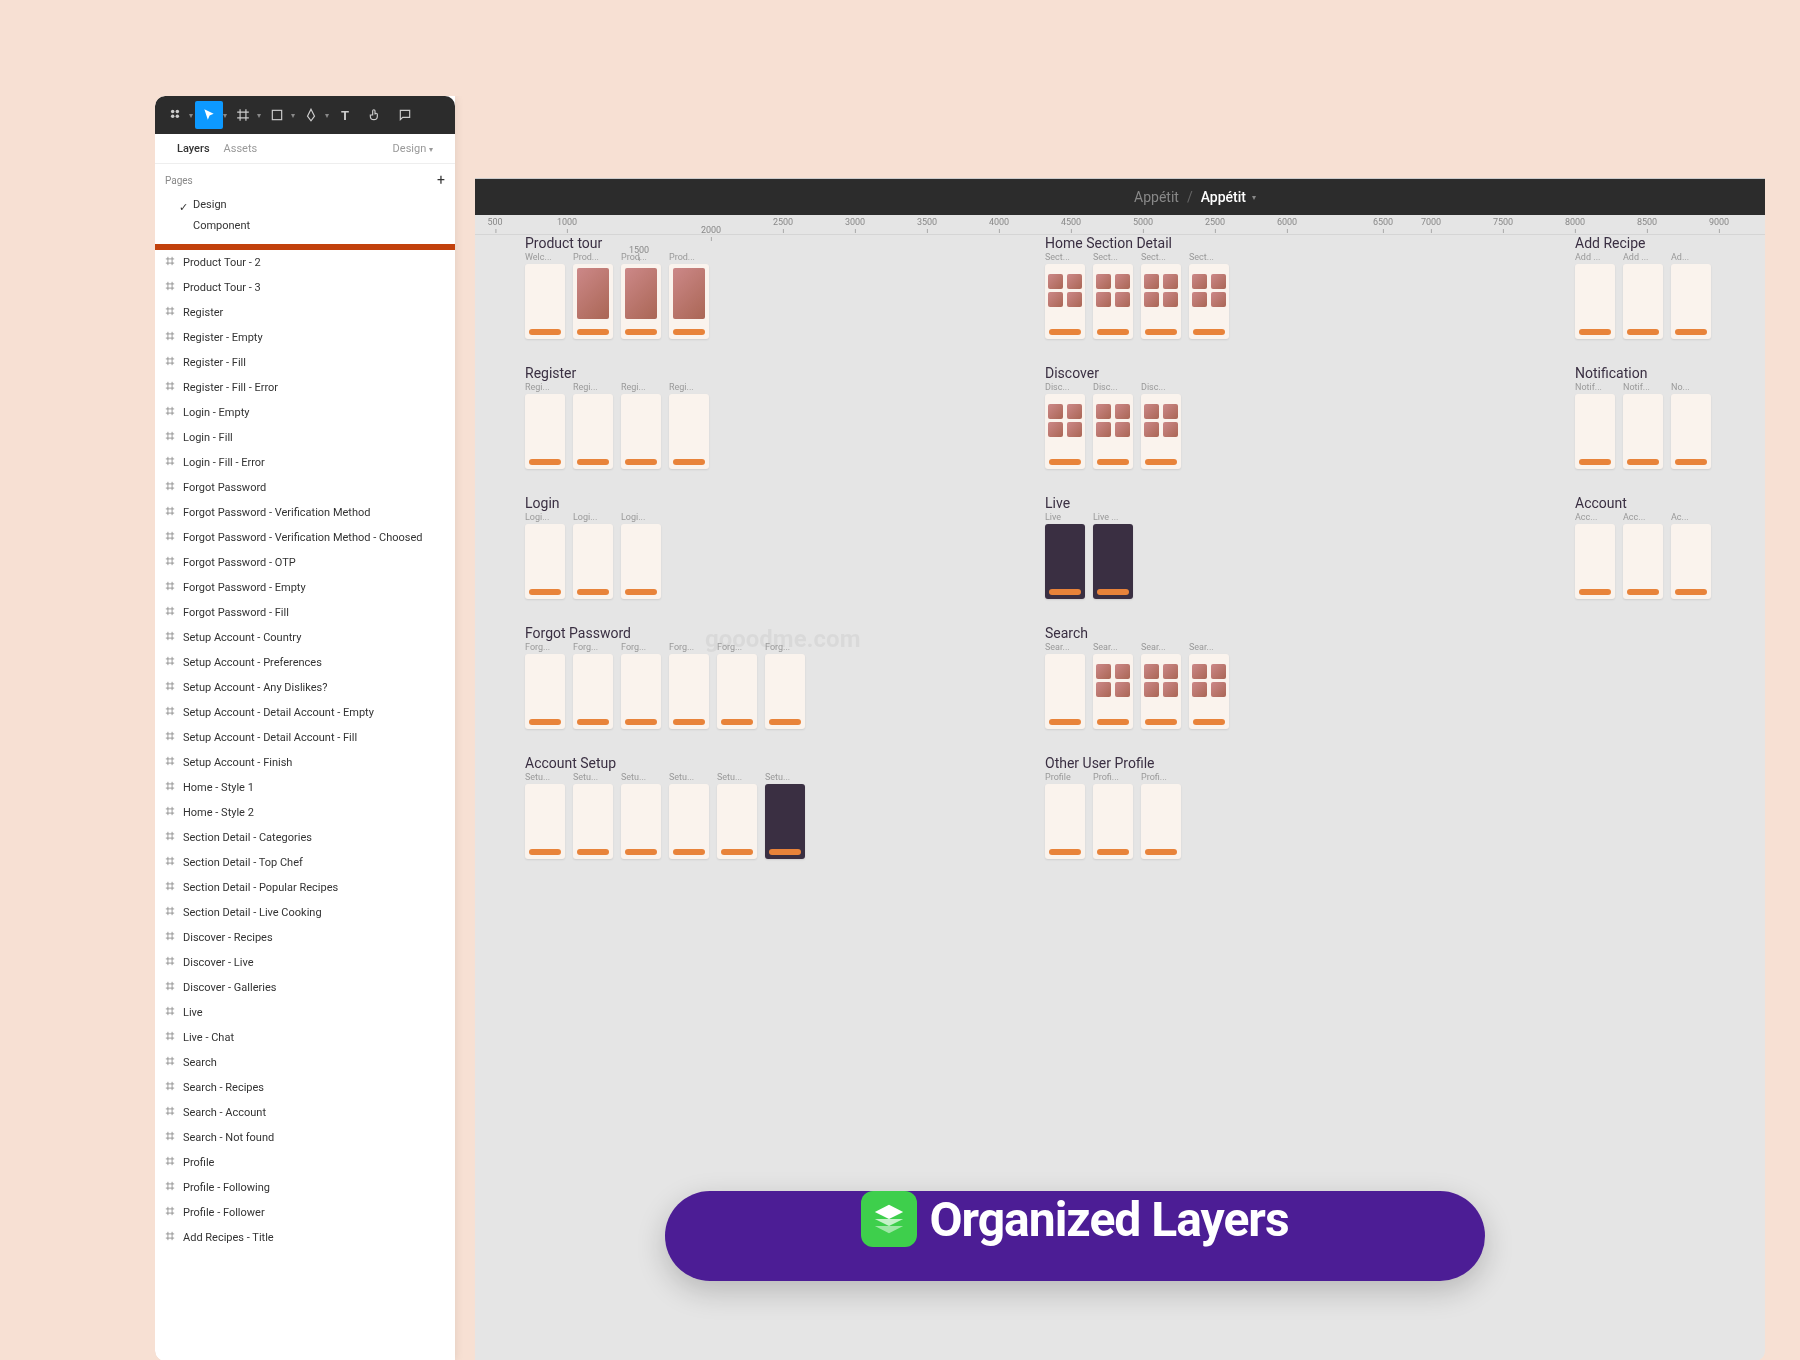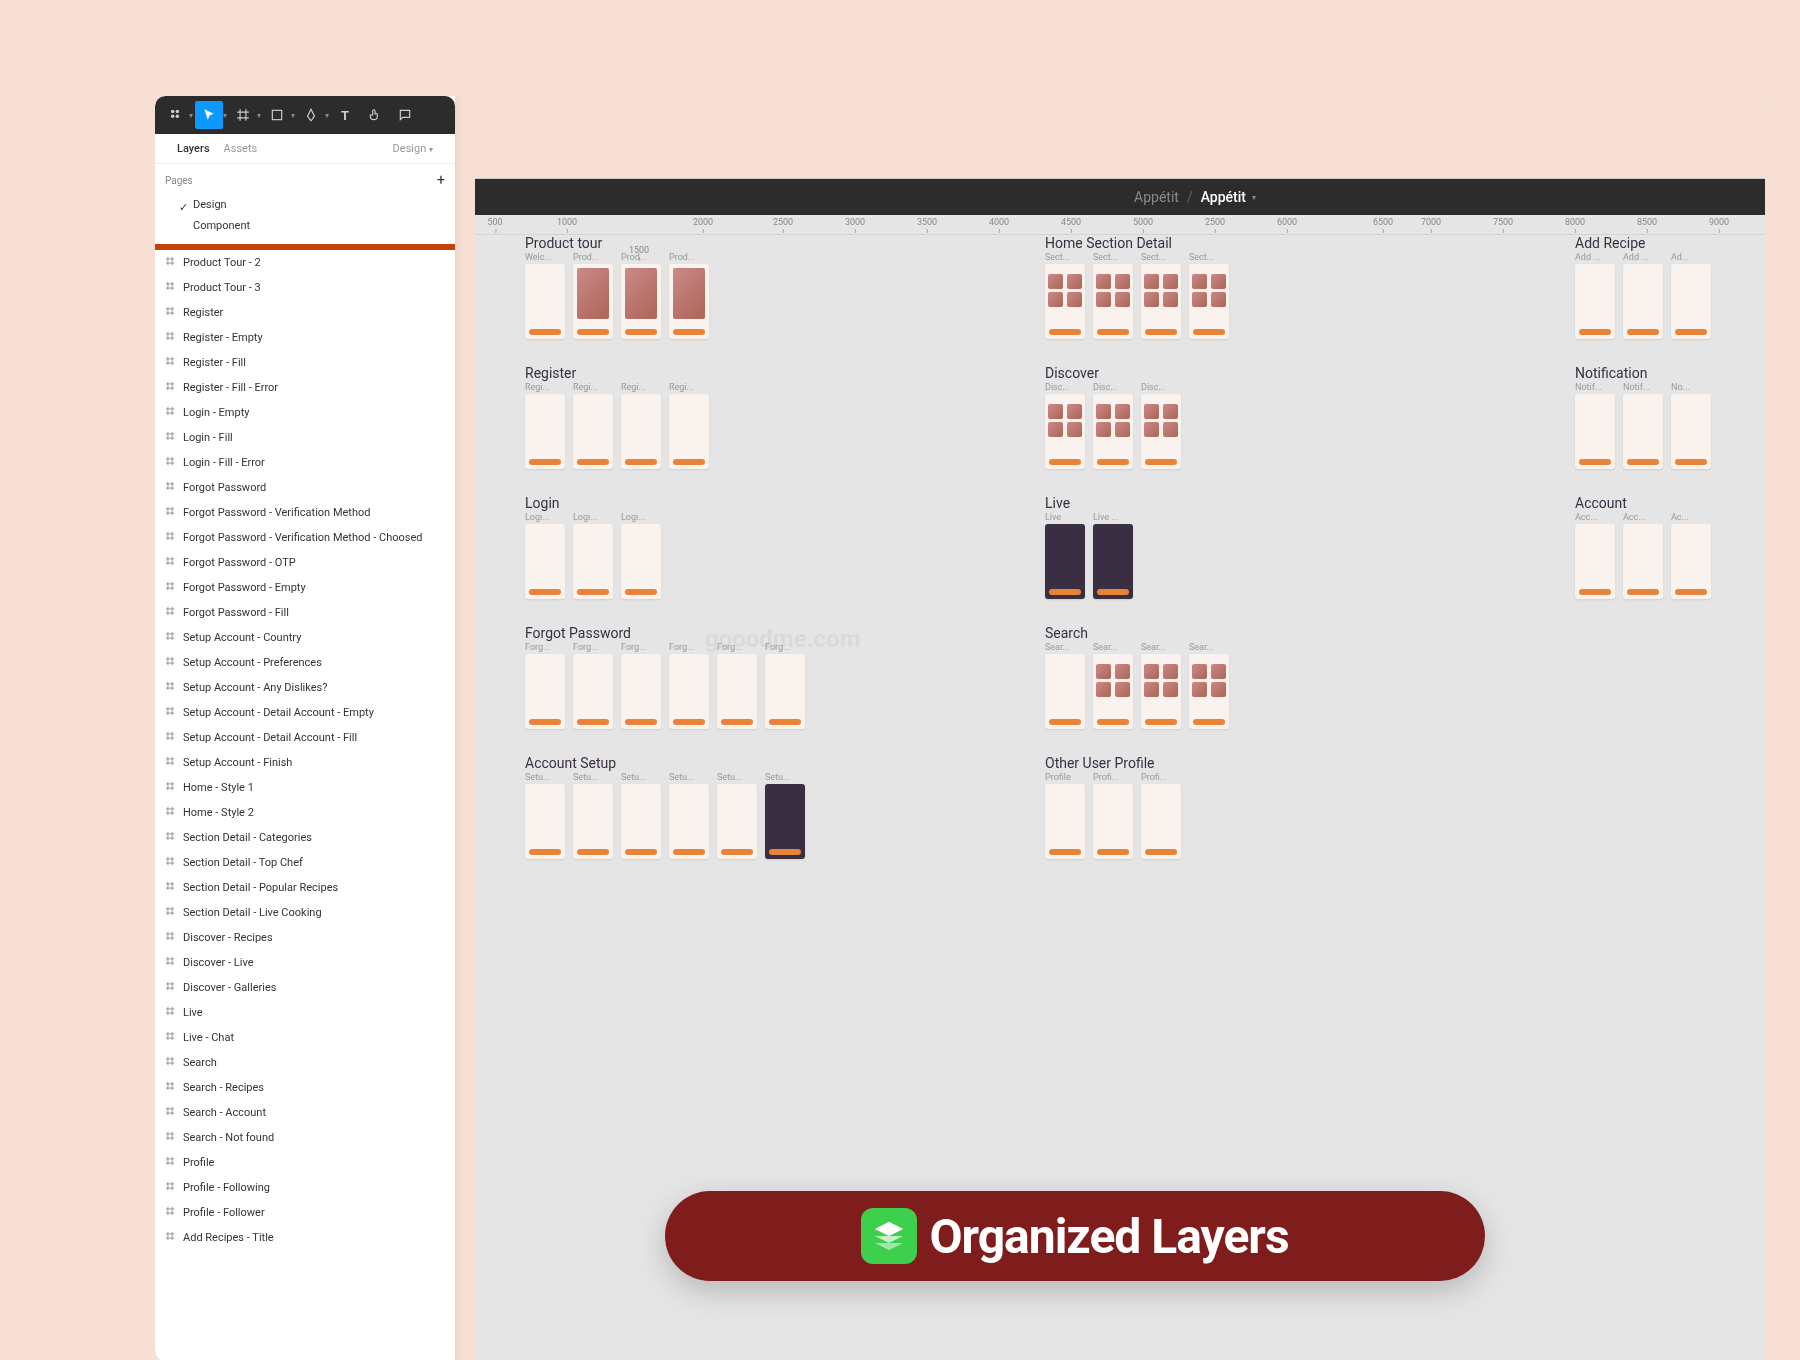--- a/index.html
+++ b/index.html
@@ -39,21 +39,21 @@
 .sec{position:absolute}
 .sec .st{font-weight:400;font-size:14px;color:#3a2f42;margin-bottom:1px}
 .frames{display:flex;gap:8px}
 .fr{display:flex;flex-direction:column;width:40px}
 .fr .fl{font-size:9px;color:#999;white-space:nowrap;overflow:hidden;text-overflow:ellipsis;width:40px;margin-bottom:2px}
 .fr .fb{width:40px;height:75px;background:#faf3ed;border-radius:3px;position:relative;overflow:hidden;box-shadow:0 1px 2px rgba(0,0,0,0.1)}
 .fb .bar{position:absolute;bottom:4px;left:4px;right:4px;height:6px;background:#e8833a;border-radius:3px}
 .fb .img{position:absolute;background:linear-gradient(135deg,#c88,#a65);border-radius:2px}
 .fb.dark{background:#3a2f42}
 .wm{position:absolute;left:230px;top:390px;font-size:24px;font-weight:700;color:rgba(0,0,0,0.05)}
-.pill{position:absolute;left:510px;top:1095px;width:820px;height:90px;background:#7f1d1d;border-radius:45px;display:flex;align-items:center;justify-content:center;gap:12px;box-shadow:0 10px 30px rgba(0,0,0,0.2)}
+.pill{position:absolute;left:510px;top:1095px;width:820px;height:90px;background:#4c1d95;border-radius:45px;display:flex;justify-content:center;gap:12px;box-shadow:0 10px 30px rgba(0,0,0,0.2)}
 .pill .ic{width:56px;height:56px;background:#3ecf4c;border-radius:12px;display:flex;align-items:center;justify-content:center}
 .pill .txt{font-size:48px;font-weight:700;color:#fff;letter-spacing:-1px}
 </style>
 </head>
 <body>
 
 <div class="stage">
 
   <div class="figma">
     <div class="toolbar">
@@ -373,21 +373,21 @@
     <div class="chead">
       <span class="bc">Appétit</span>
       <span style="margin:0 8px;color:#666">/</span>
       <span class="act">Appétit</span>
       <span class="dd">▾</span>
     </div>
     <div class="ruler" id="ruler">
         <span class="rt" style="left: 20px;">500</span>
         <span class="rt" style="left: 92px;">1000</span>
         <span class="rt" style="left: 164px; margin-top: 28px;">1500</span>
-        <span class="rt" style="left: 228px;">2000</span>
+        <span class="rt" style="left: 236px; margin-top: 8px;">2000</span>
         <span class="rt" style="left: 308px;">2500</span>
         <span class="rt" style="left: 380px;">3000</span>
         <span class="rt" style="left: 452px;">3500</span>
         <span class="rt" style="left: 524px;">4000</span>
         <span class="rt" style="left: 596px;">4500</span>
         <span class="rt" style="left: 668px;">5000</span>
         <span class="rt" style="left: 740px;">2500</span>
         <span class="rt" style="left: 812px;">6000</span>
         <span class="rt" style="left: 908px;">6500</span>
         <span class="rt" style="left: 956px;">7000</span>

